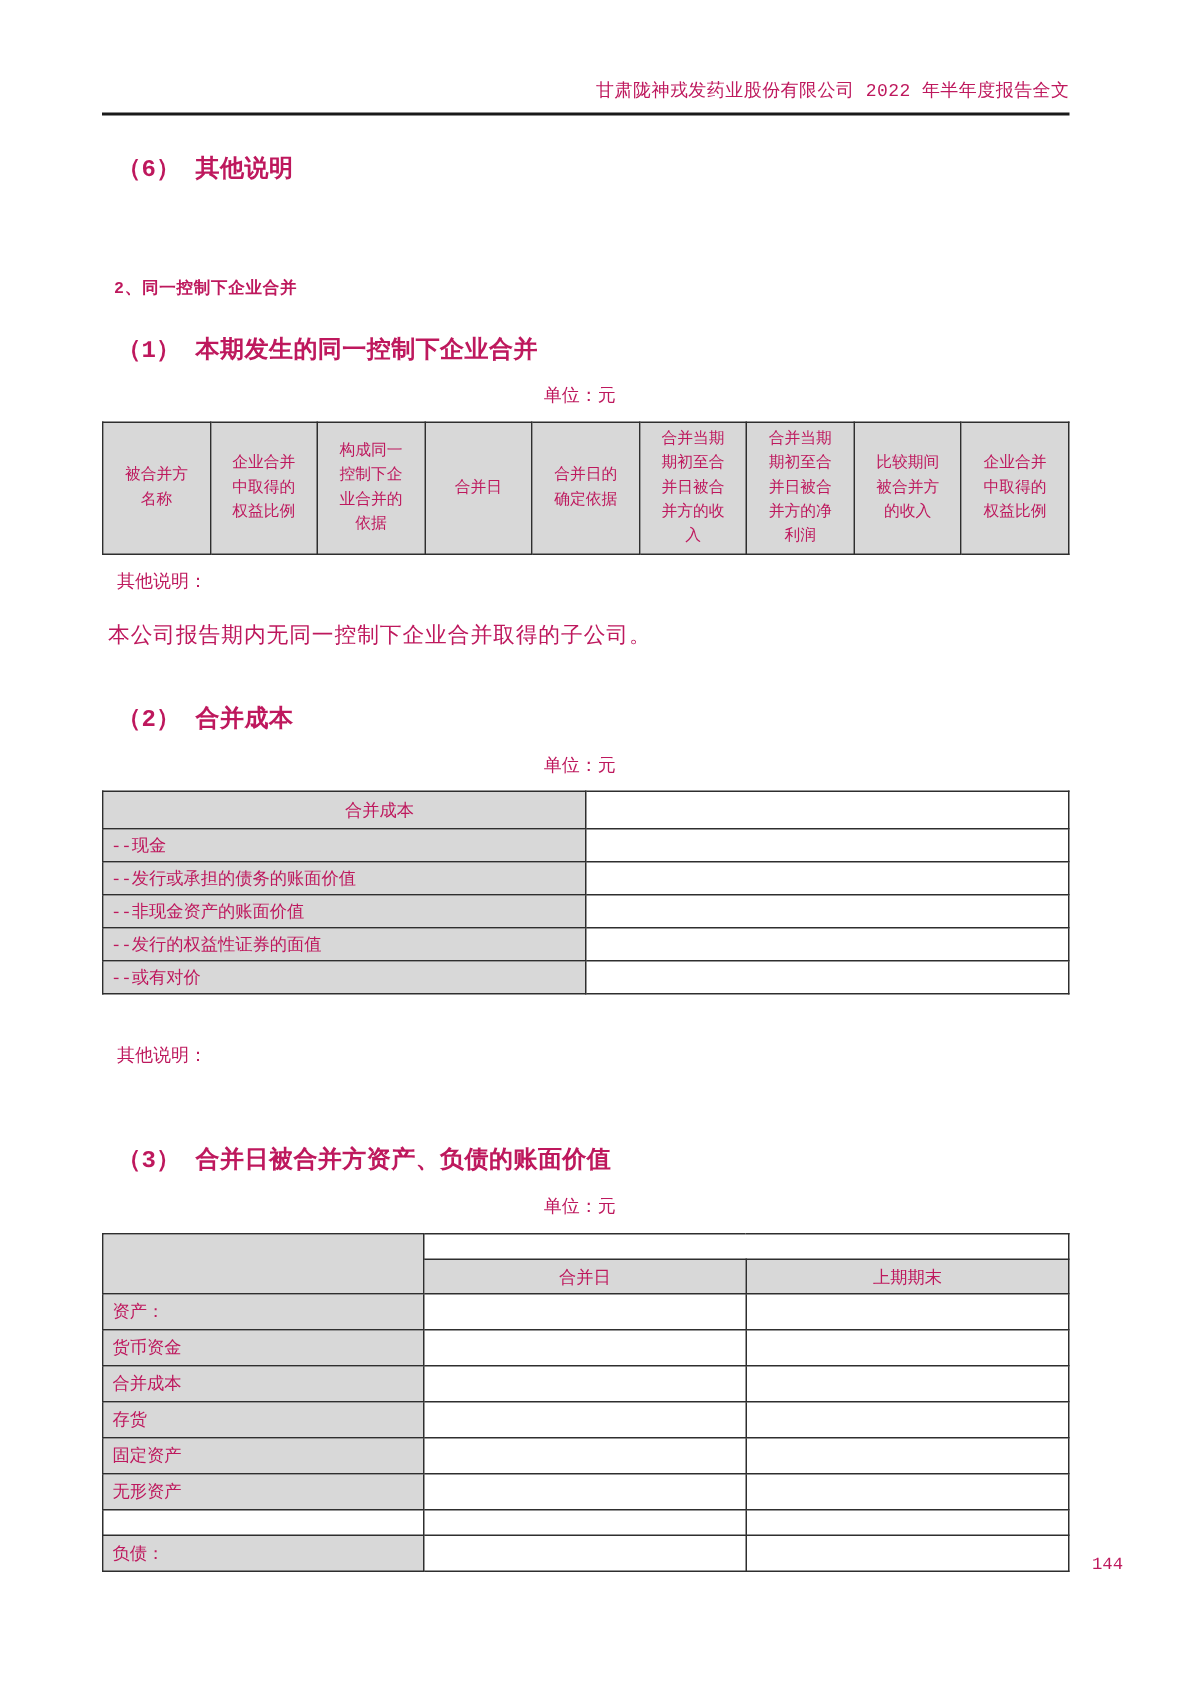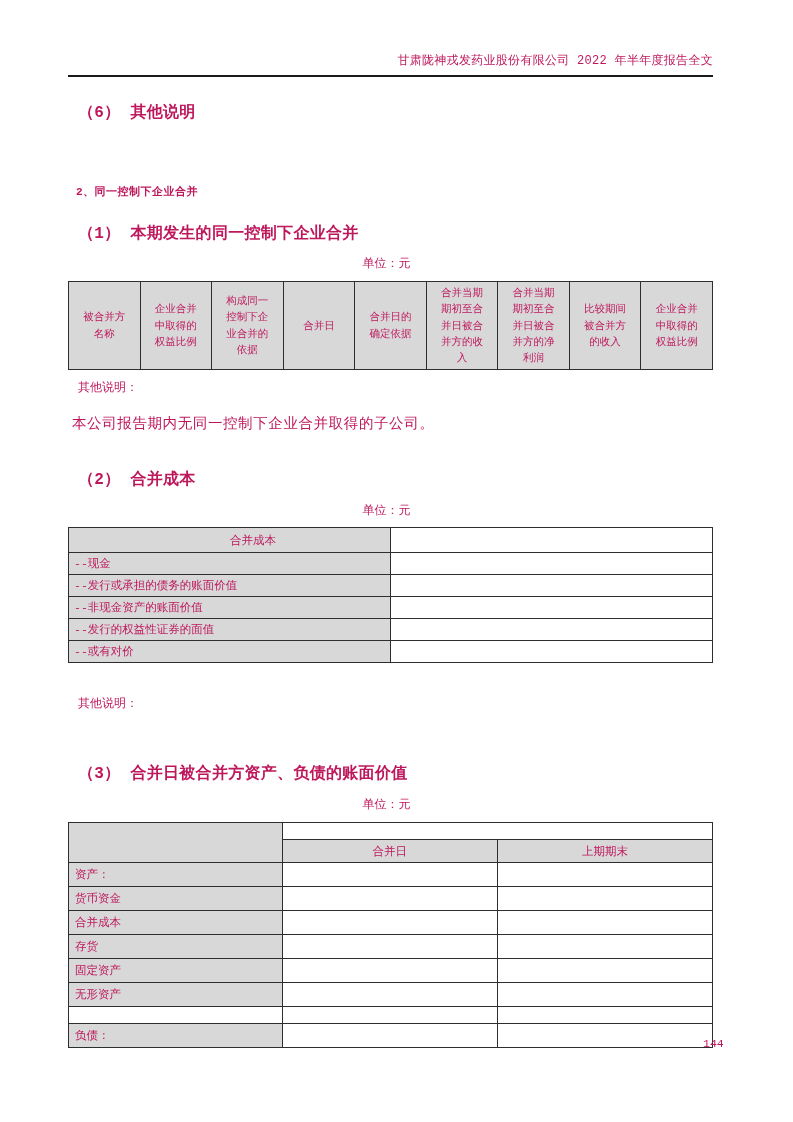--- a/index.html
+++ b/index.html
@@ -82,21 +82,21 @@
   .t3 .colhd{height:20px;text-align:center;}
   .t3 .lbl{height:21px;text-align:left;padding-left:6px;}
   .t3 .emptyrow td{height:14px;}
   .mt2{margin-top:13px;}
   .mt3{margin-top:32px;}
   .mt4{margin-top:51px;}
   .mt5{margin-top:36px;}
   .mt6{margin-top:12px;}
   .page-number{
     position:absolute;
-    left:703px;top:1037px;
+    left:728px;top:1037px;
     font-size:11.5px;
   }
 </style>
 </head>
 <body>
 
 <div class="page">
   <div class="content">
 
     <div class="doc-header">甘肃陇神戎发药业股份有限公司 2022 年半年度报告全文</div>

